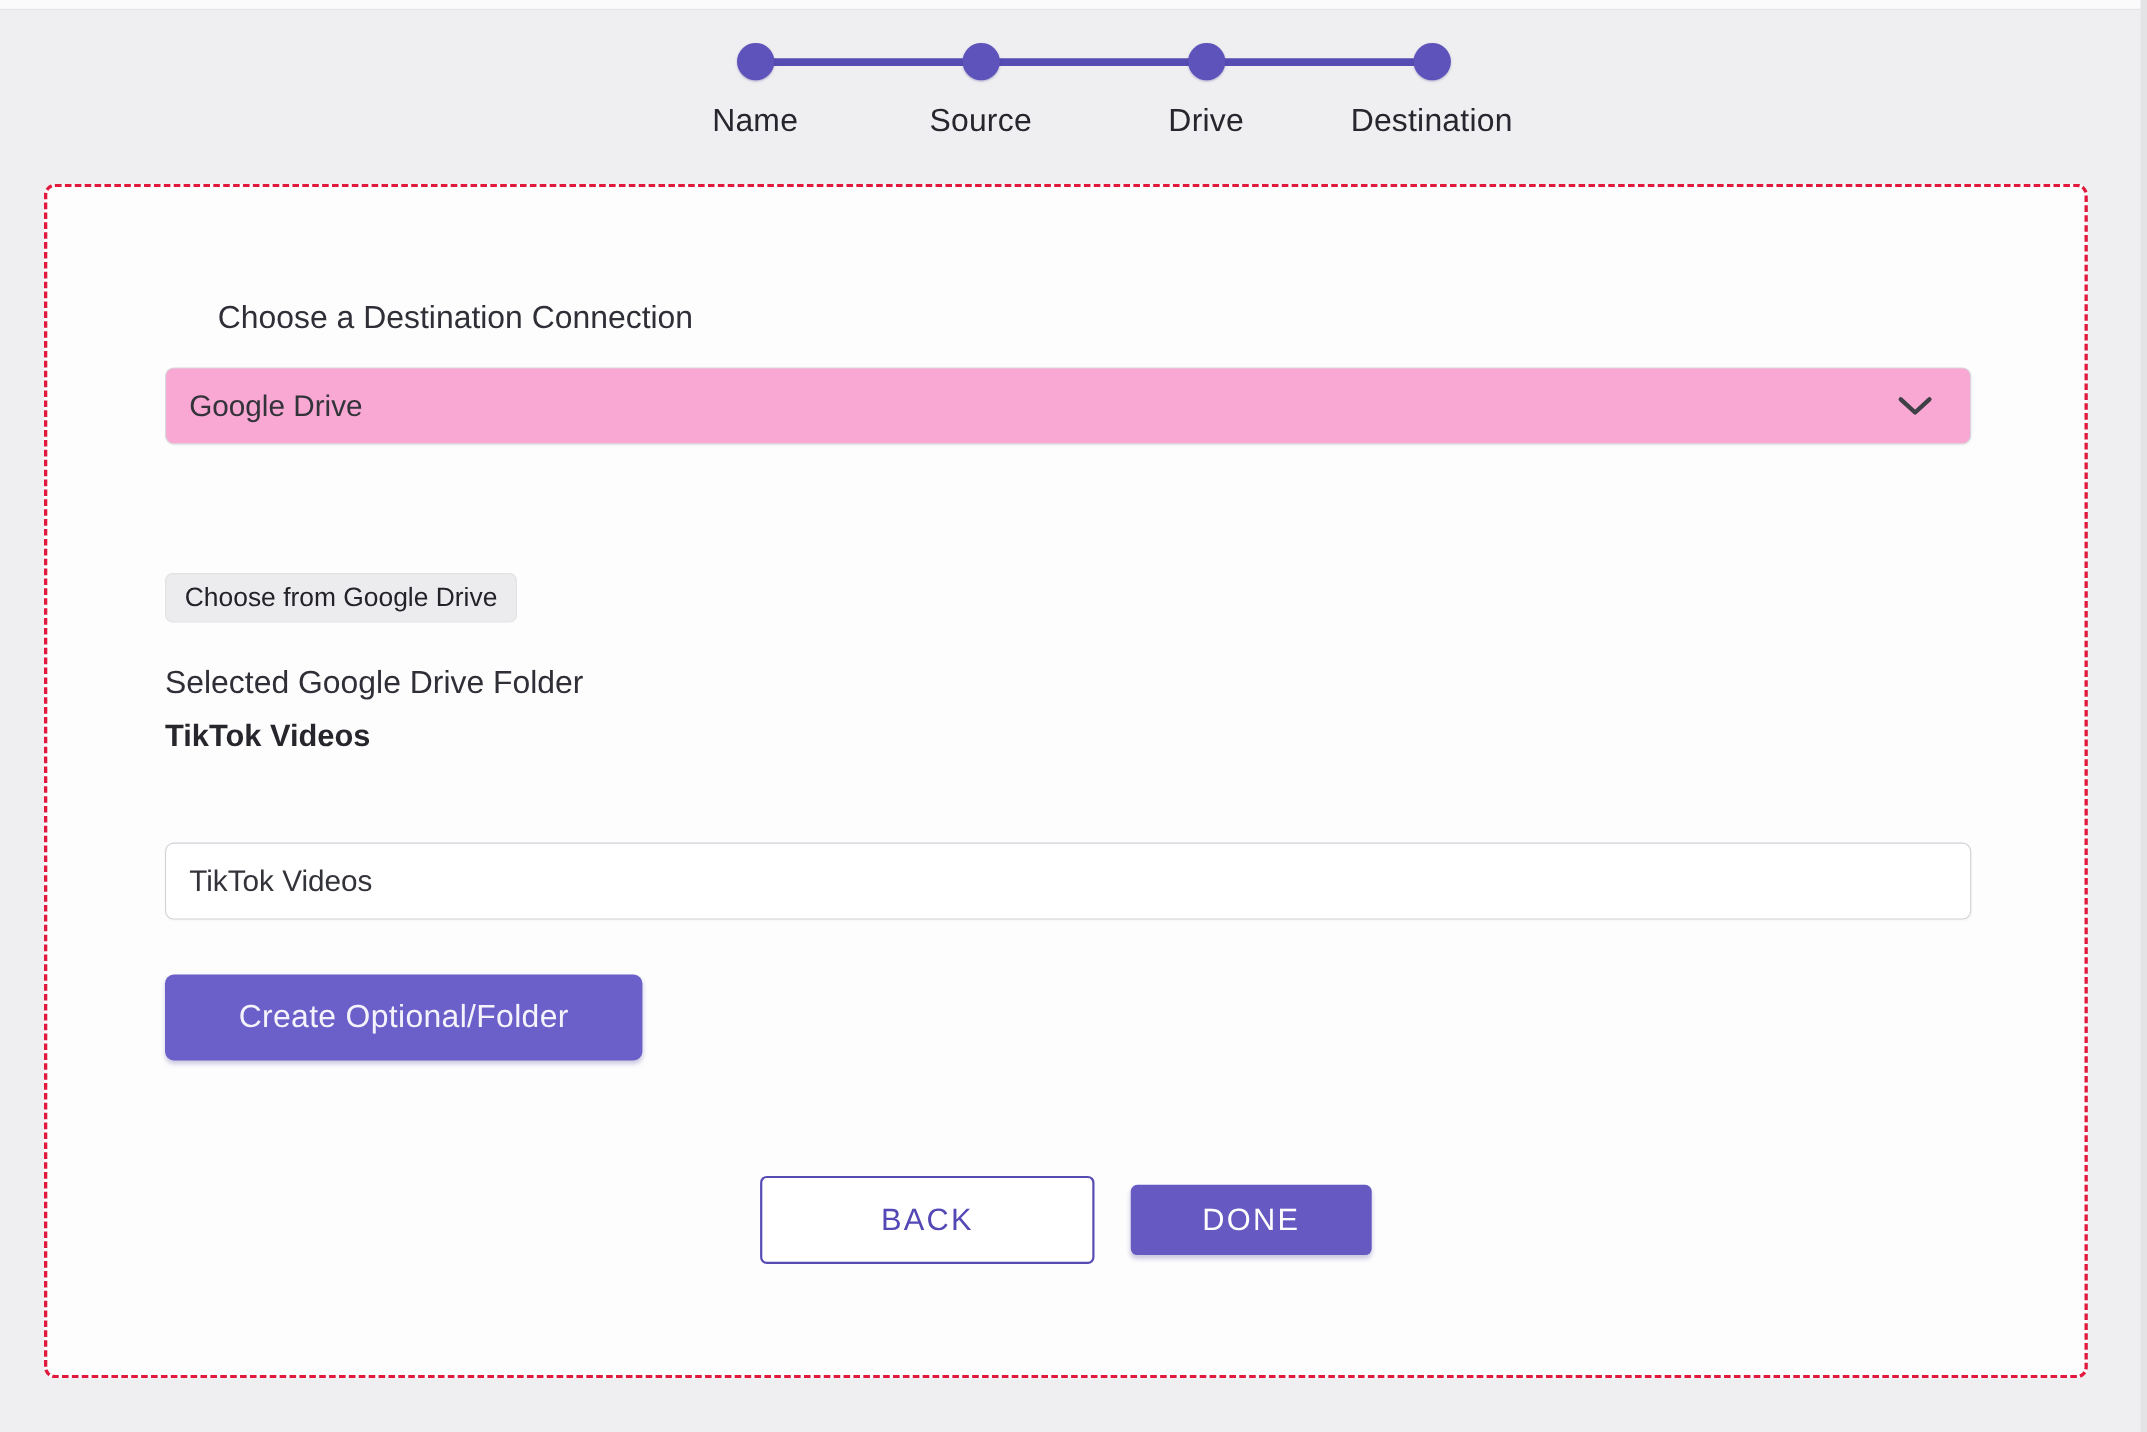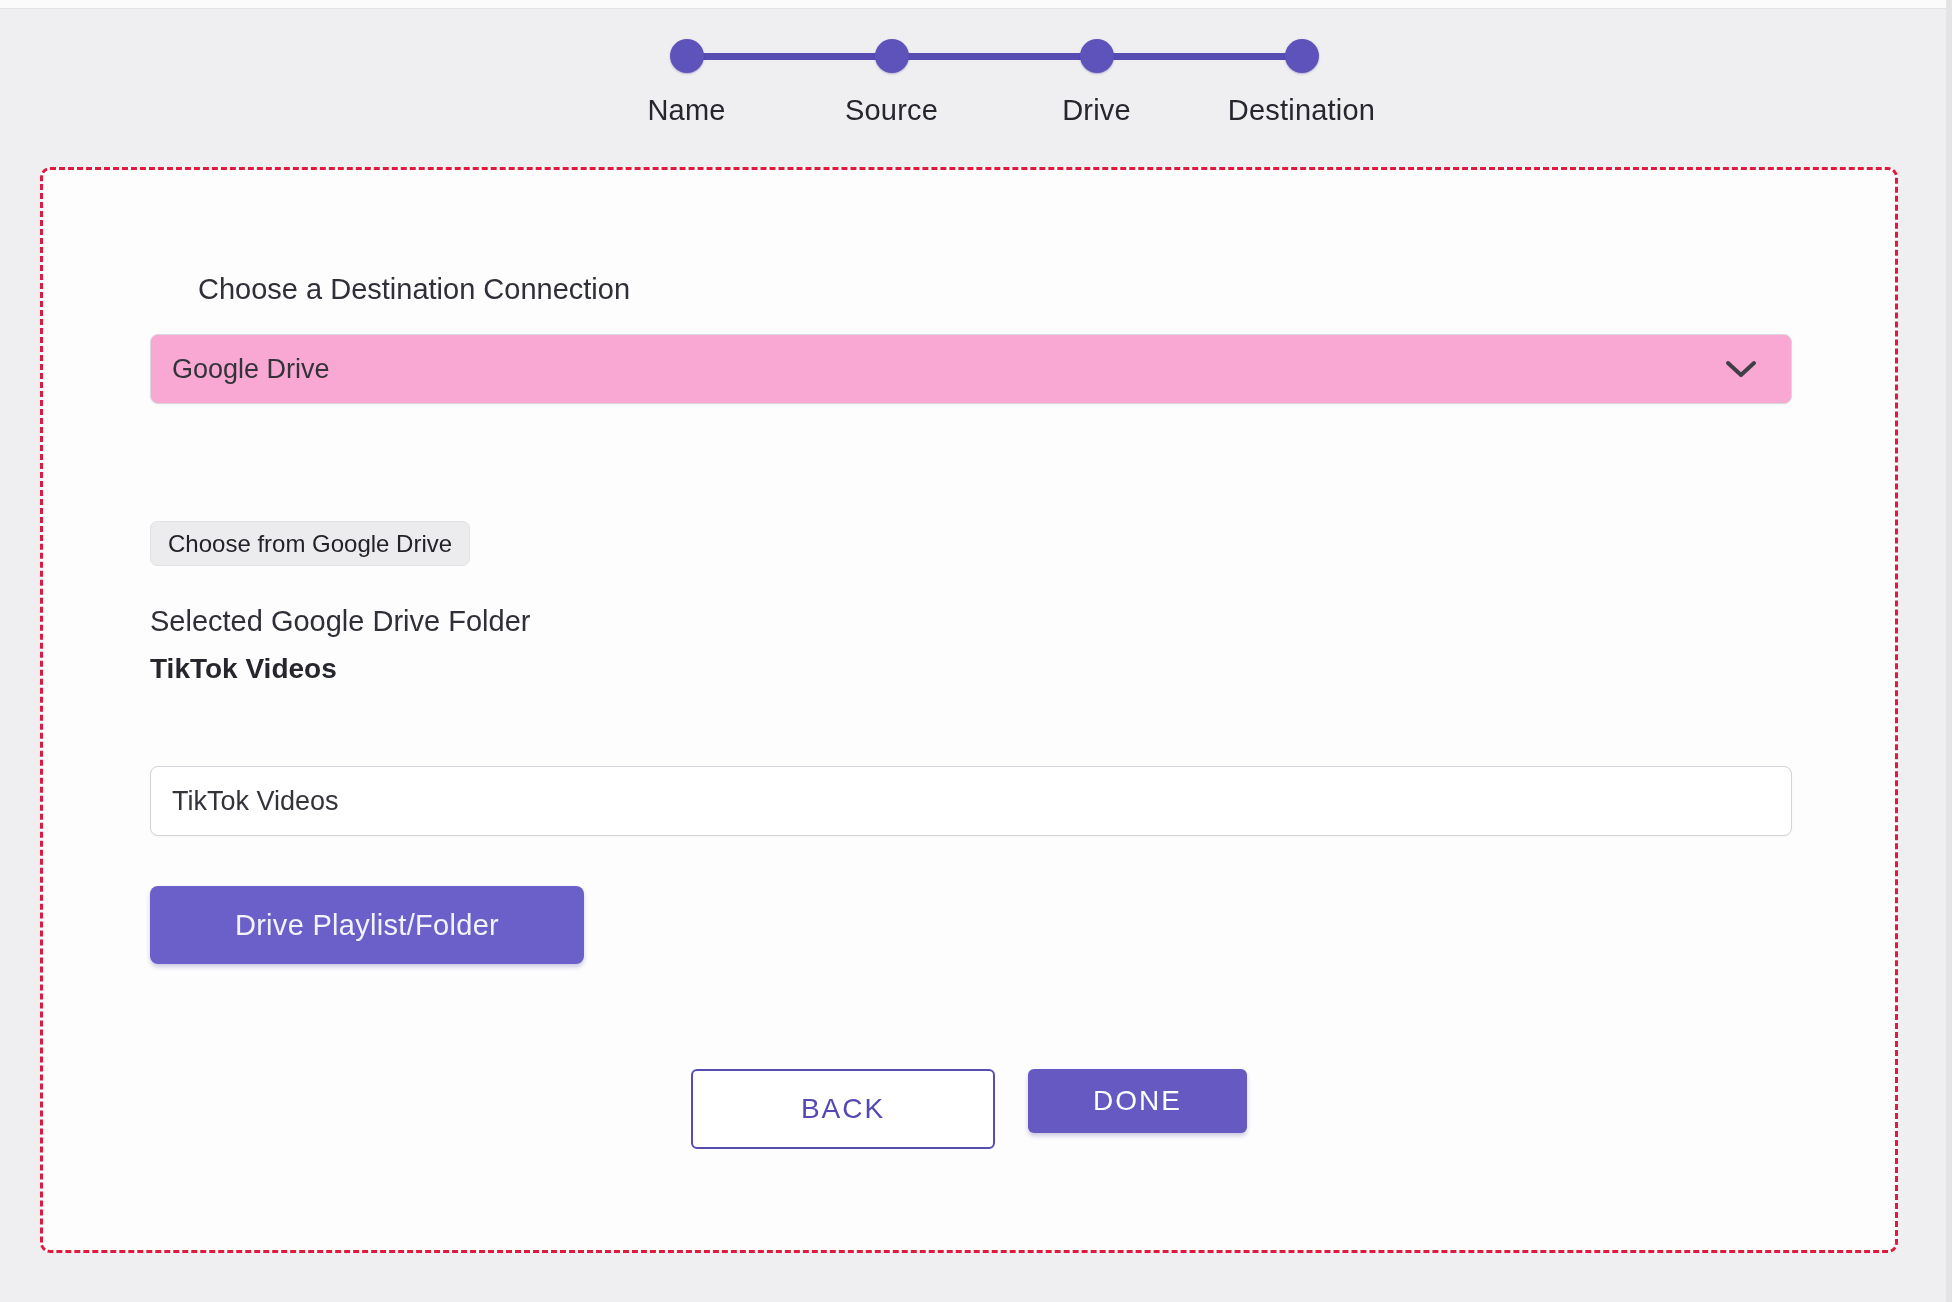--- a/index.html
+++ b/index.html
@@ -106,21 +106,21 @@
     background: #6b5fc9;
     border: none; border-radius: 8px;
     font-size: 29px; color: #f4f3fb; letter-spacing: 0.3px;
     font-family: "Liberation Sans", "DejaVu Sans", sans-serif;
     cursor: pointer;
     box-shadow: 0 3px 4px rgba(60,50,140,0.25);
   }
 
   .footer-buttons {
     position: absolute; left: 0; top: 899px; width: 100%;
-    display: flex; justify-content: center; gap: 33px;
+    display: flex; justify-content: center; gap: 33px; align-items: center;
   }
   .back-button {
     width: 304px; height: 80px;
     background: #ffffff;
     border: 2px solid #564cb4; border-radius: 6px;
     font-size: 28px; color: #5348b5; letter-spacing: 2px;
     font-family: "Liberation Sans", "DejaVu Sans", sans-serif;
     cursor: pointer;
   }
   .done-button {
@@ -177,21 +177,21 @@
 
 
     <button class="chip-button">Choose from Google Drive</button>
 
     <div class="field-label lbl-selected">Selected Google Drive Folder</div>
 
     <div class="selected-value">TikTok Videos</div>
 
     <input class="text-input" type="text" value="TikTok Videos" style="">
 
-    <button class="create-button">Drive Playlist/Folder</button>
+    <button class="create-button">Create Optional/Folder</button>
 
     <div class="footer-buttons">
       <button class="back-button">BACK</button>
       <button class="done-button">DONE</button>
     </div>
 
   </div>
 </div>
 
 </body></html>

